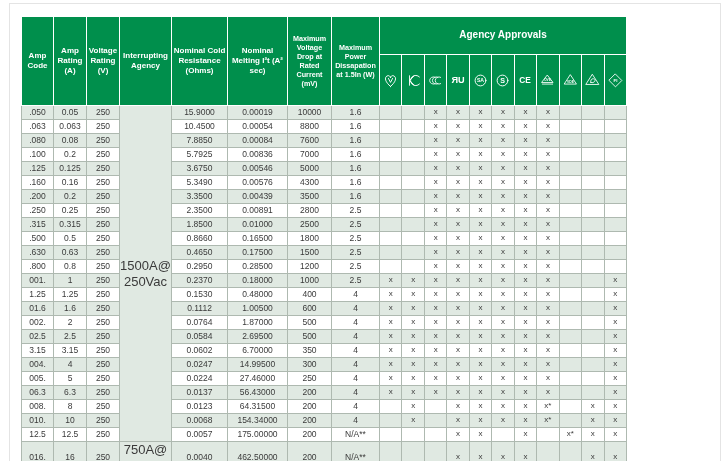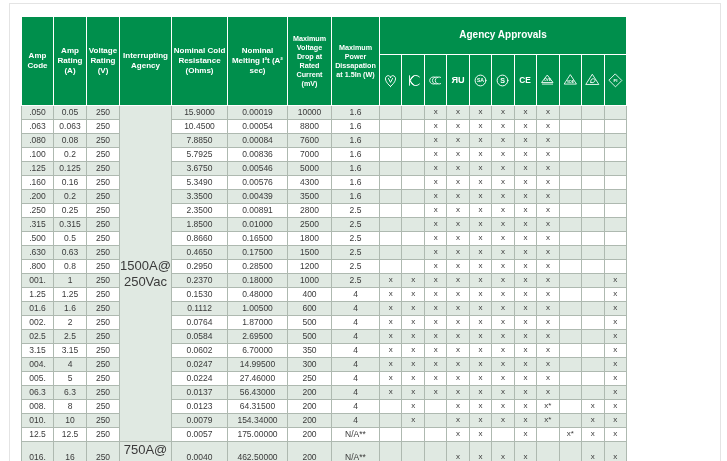--- a/index.html
+++ b/index.html
@@ -572,21 +572,21 @@
             <td class="ap">x</td>
             <td class="ap">x*</td>
             <td class="ap"></td>
             <td class="ap">x</td>
             <td class="ap">x</td>
           </tr>
           <tr>
             <td>010.</td>
             <td>10</td>
             <td>250</td>
-            <td>0.0079</td>
+            <td>0.0068</td>
             <td>154.34000</td>
             <td>200</td>
             <td>4</td>
             <td class="ap"></td>
             <td class="ap">x</td>
             <td class="ap"></td>
             <td class="ap">x</td>
             <td class="ap">x</td>
             <td class="ap">x</td>
             <td class="ap">x</td>

